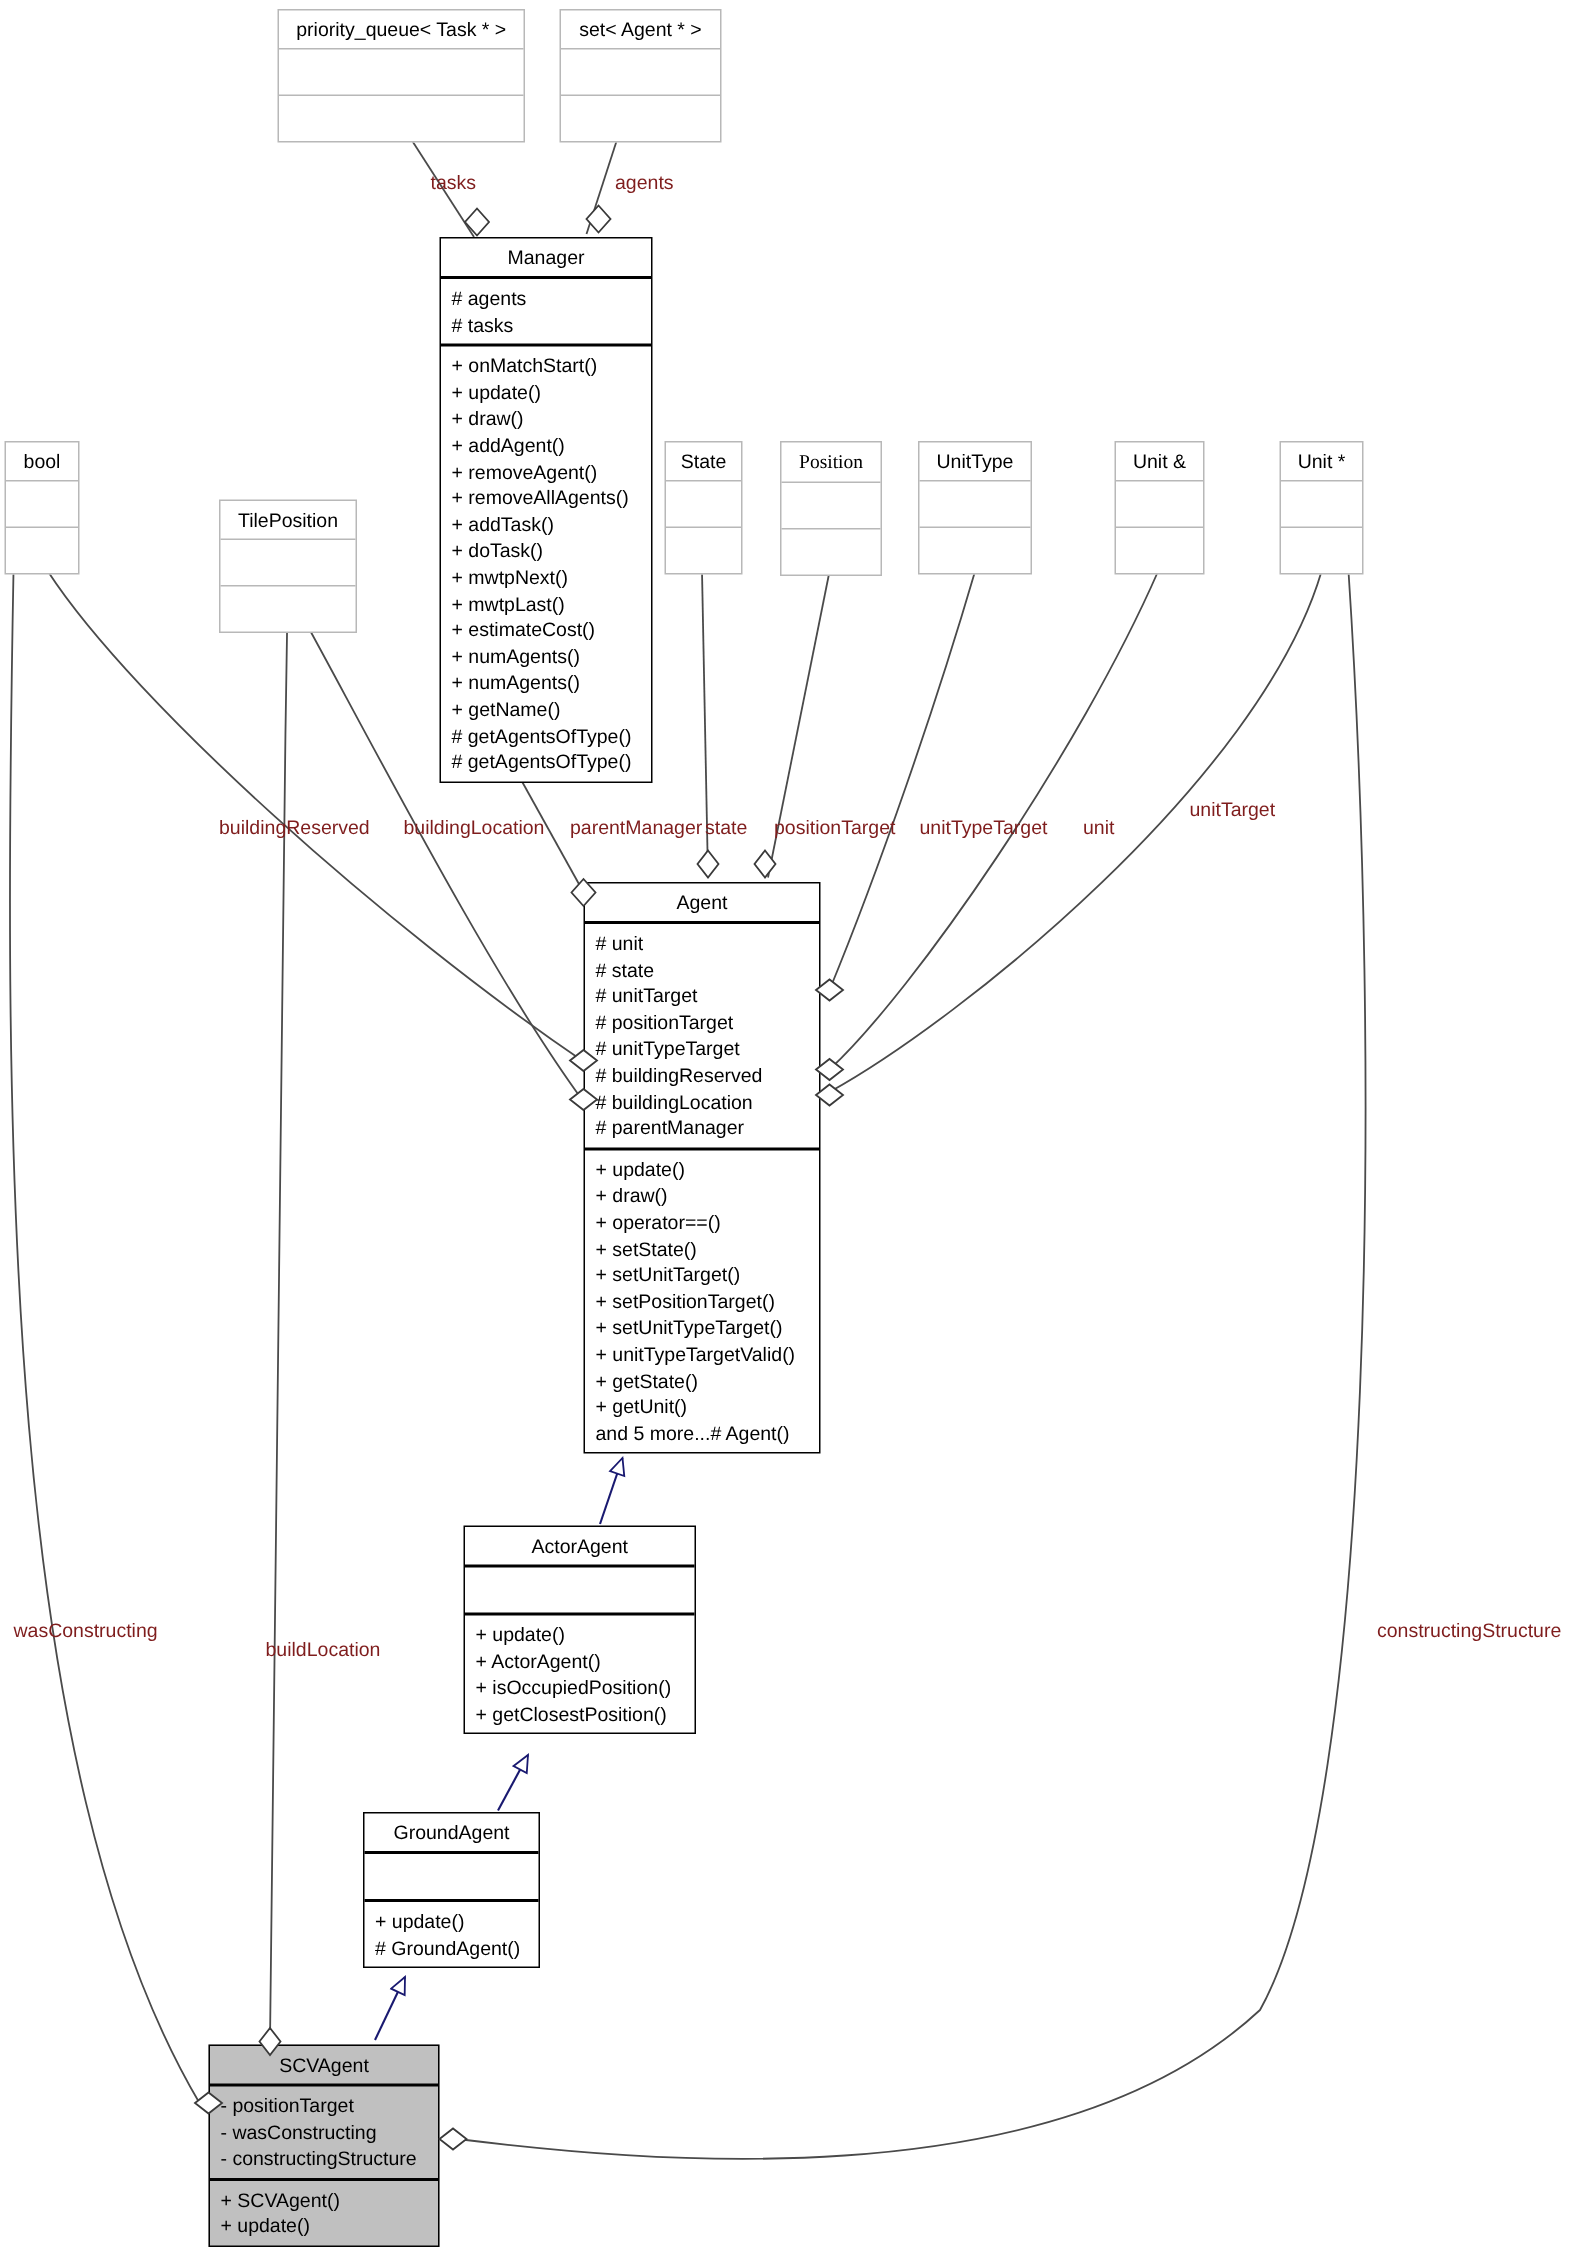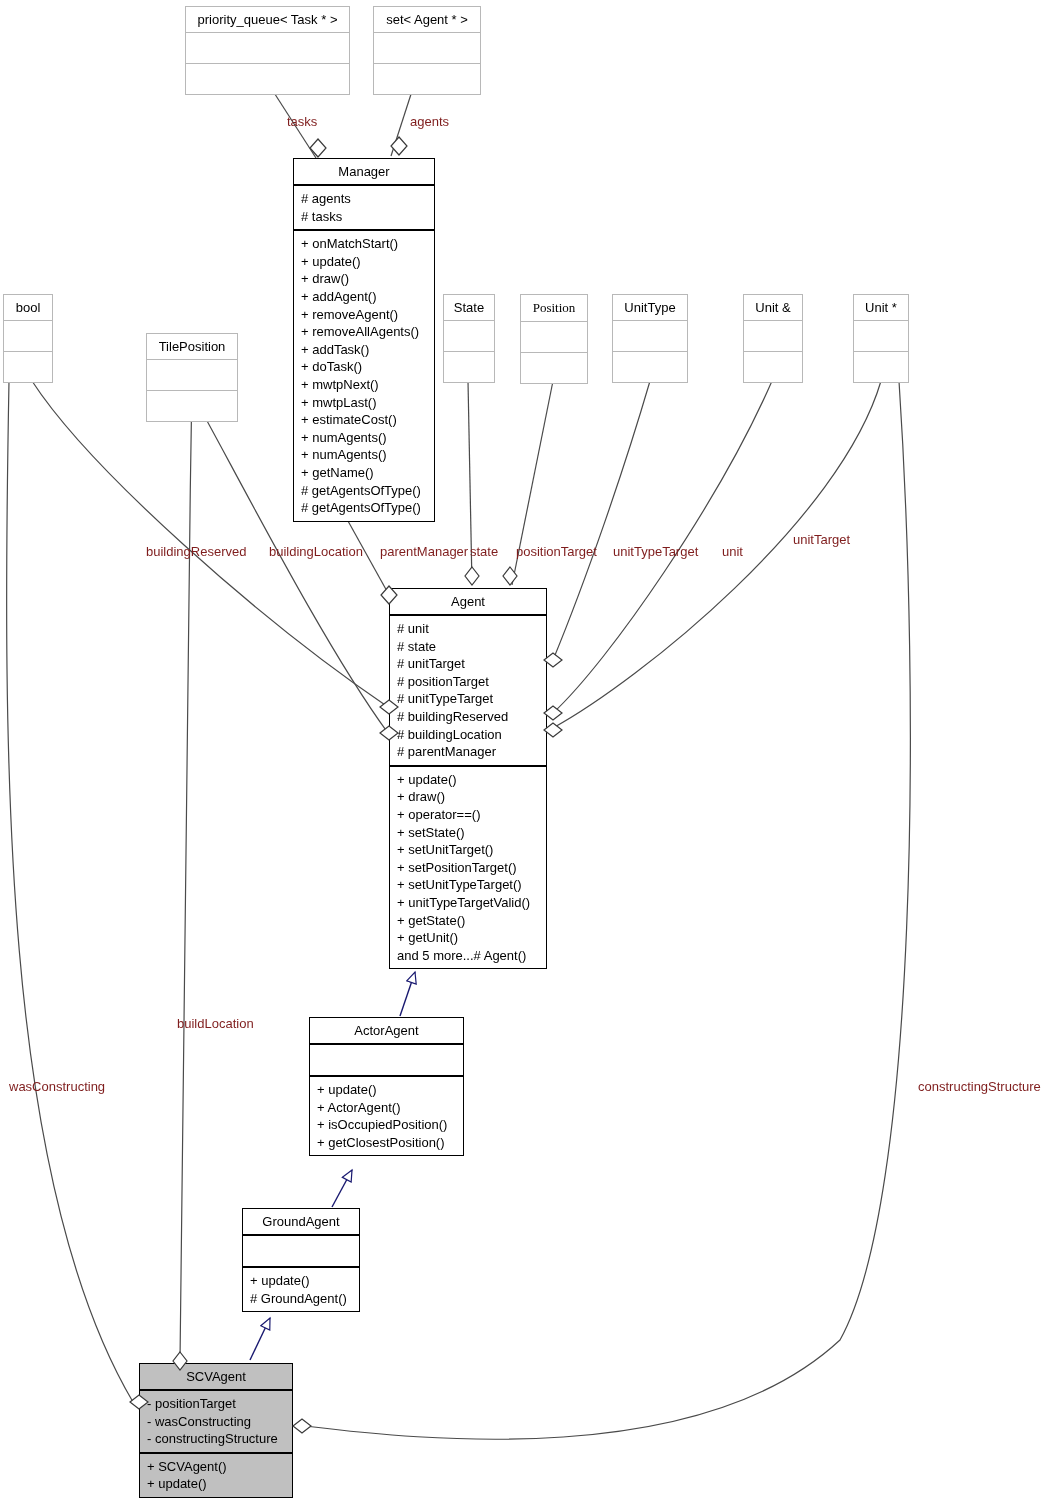--- a/index.html
+++ b/index.html
@@ -329,16 +329,16 @@
   <div class="edge-label" style="left:146px; top:544px;">buildingReserved</div>
   <div class="edge-label" style="left:269px; top:544px;">buildingLocation</div>
   <div class="edge-label" style="left:380px; top:544px;">parentManager</div>
   <div class="edge-label" style="left:470px; top:544px;">state</div>
   <div class="edge-label" style="left:516px; top:544px;">positionTarget</div>
   <div class="edge-label" style="left:613px; top:544px;">unitTypeTarget</div>
   <div class="edge-label" style="left:722px; top:544px;">unit</div>
   <div class="edge-label" style="left:793px; top:532px;">unitTarget</div>
 
   <div class="edge-label" style="left:9px; top:1079px;">wasConstructing</div>
-  <div class="edge-label" style="left:177px; top:1016px;">buildLocation</div>
+  <div class="edge-label" style="left:177px; top:1092px;">buildLocation</div>
   <div class="edge-label" style="left:918px; top:1079px;">constructingStructure</div>
 
 </div>
 
 </body></html>

